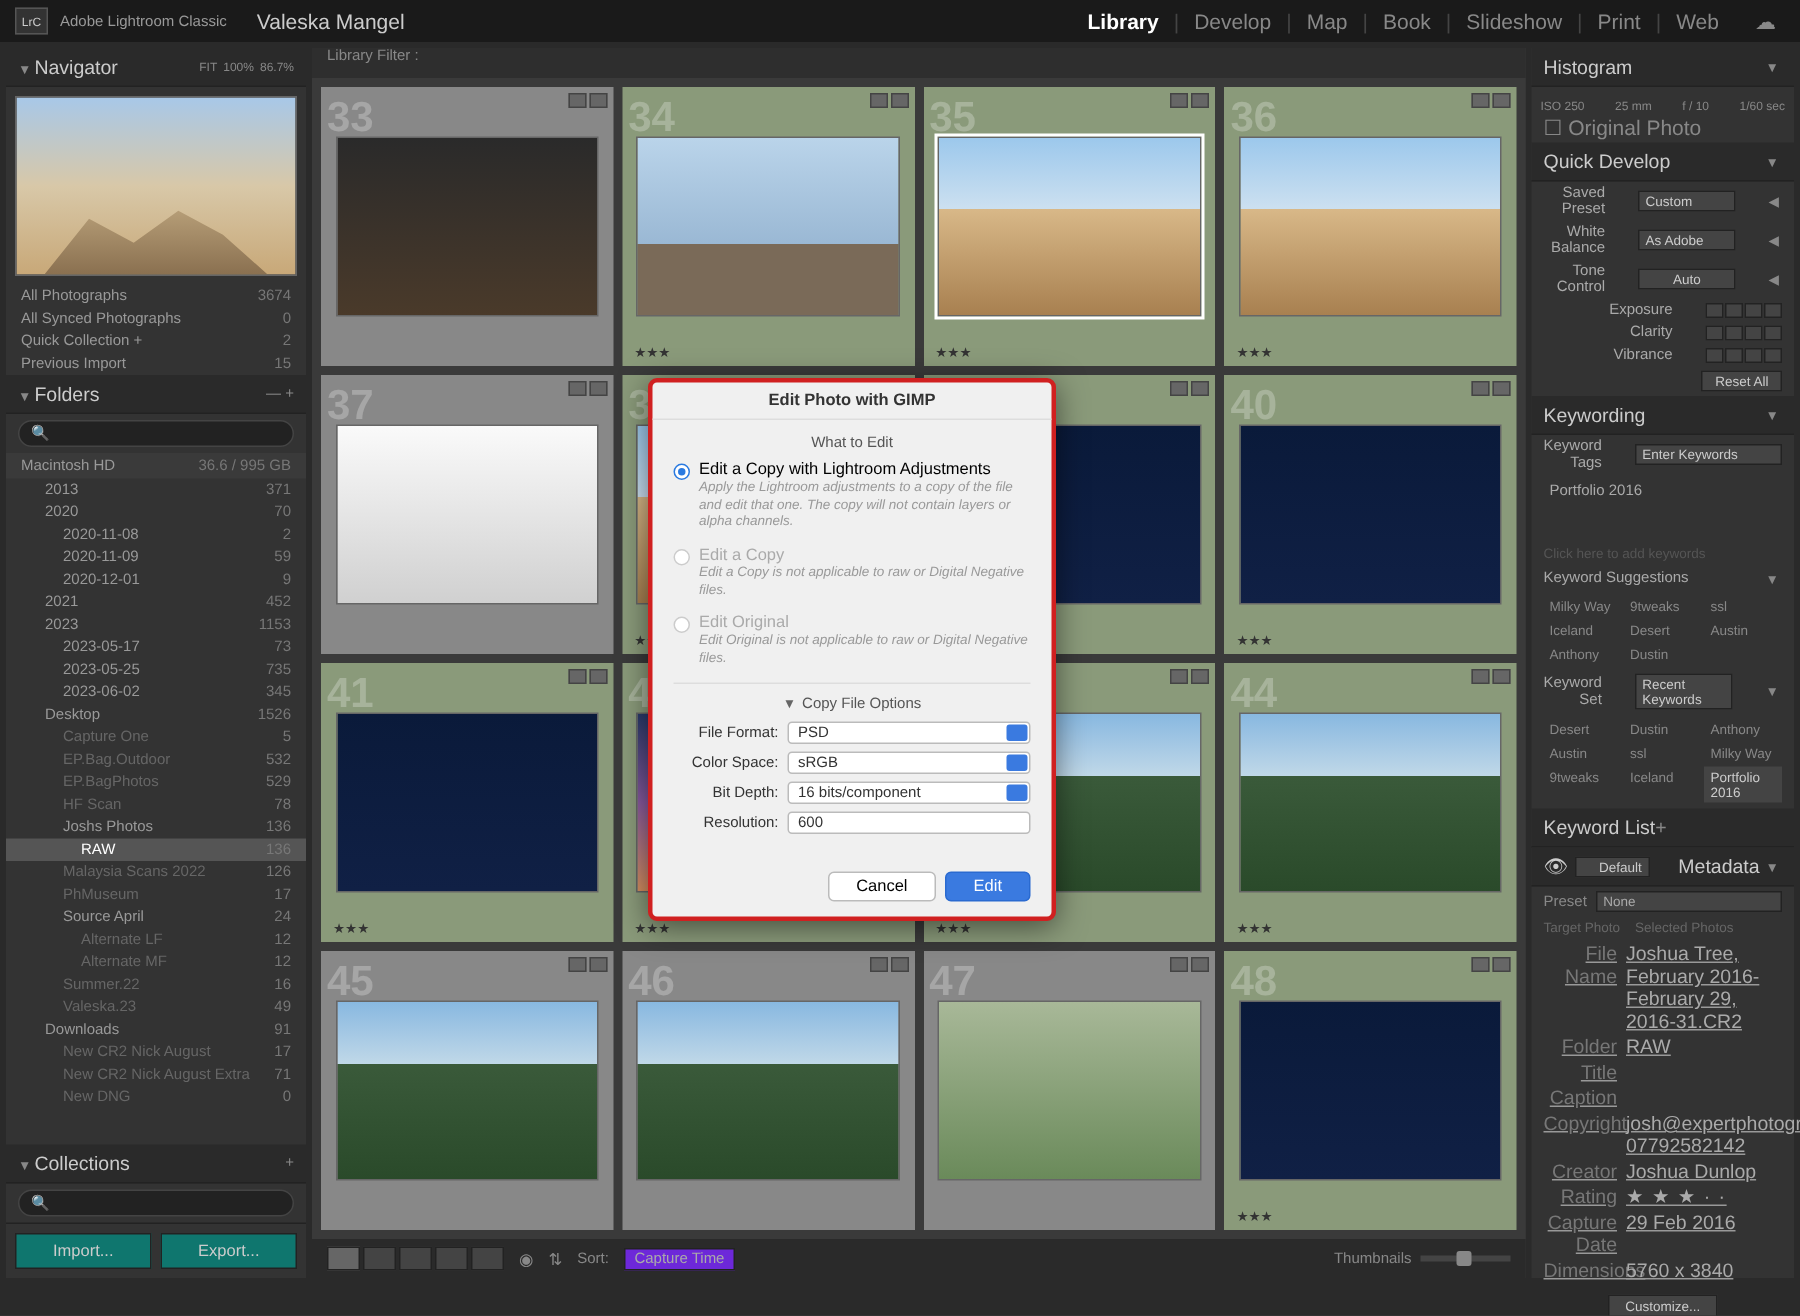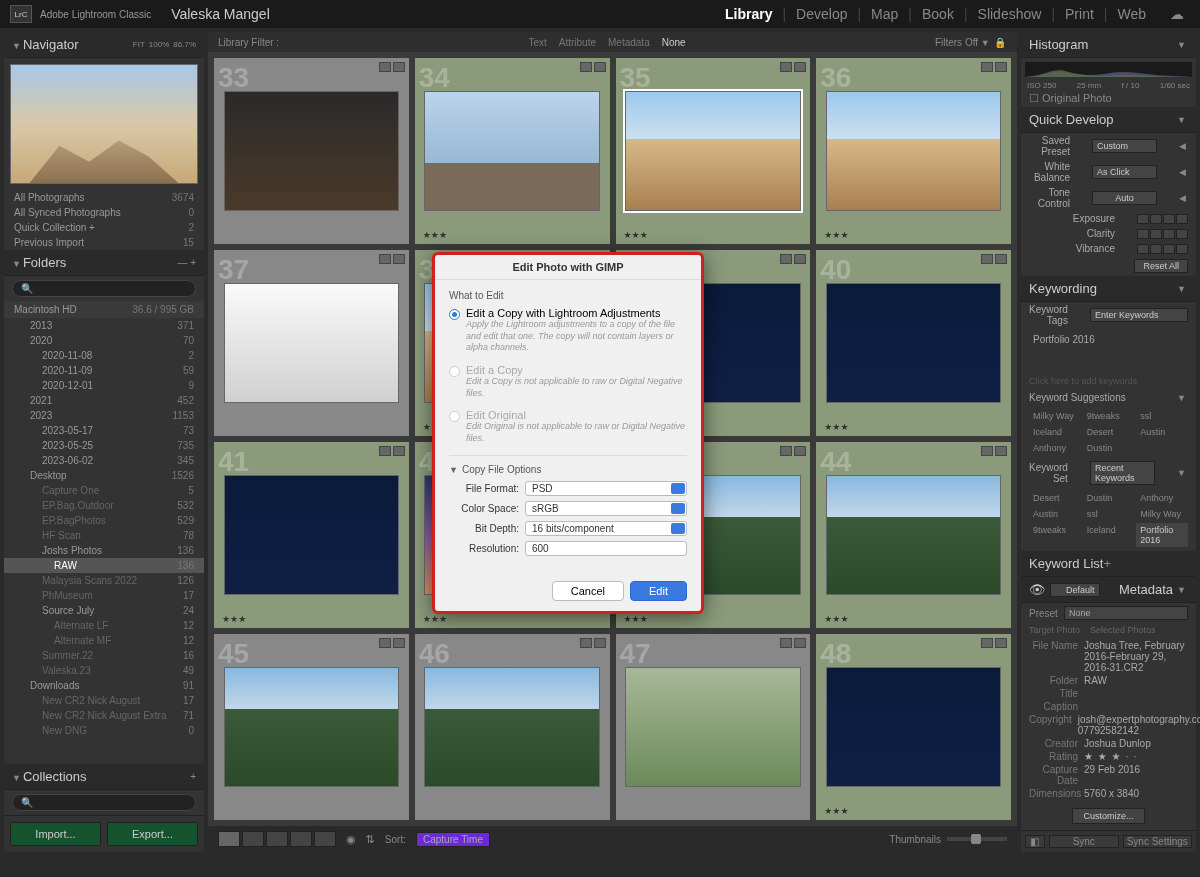--- a/index.html
+++ b/index.html
@@ -40,24 +40,24 @@
 .row.dim { color: #666; }
 .row .count { color: #777; font-size: 10px; }
 .row .indent1 { padding-left: 16px; }
 .row .indent2 { padding-left: 28px; }
 .row .indent3 { padding-left: 40px; }
 .folder-list { flex: 1; overflow: hidden; }
 .folder-filter { margin: 4px 8px; background: #222; border-radius: 10px; padding: 2px 8px; font-size: 10px; color: #666; border: 1px solid #444; }
 
 
 .left-footer { display: flex; gap: 6px; padding: 6px; border-top: 1px solid #222; }
-.left-footer button { flex: 1; background: #14532d; border: 1px solid #222; color: #ccc; padding: 5px; font-size: 11px; cursor: pointer; }
-
-
-.filter-bar { height: 20px; background: #2e2e2e; display: flex; align-items: center; padding: 0 10px; font-size: 10px; color: #888; gap: 10px; justify-content: space-between; }
+.left-footer button { flex: 1; background: #0f766e; border: 1px solid #222; color: #ccc; padding: 5px; font-size: 11px; cursor: pointer; }
+
+
+.filter-bar { height: 20px; background: #2e2e2e; display: flex; align-items: flex-start; padding: 0 10px; font-size: 10px; color: #888; gap: 10px; justify-content: space-between; flex-direction: column; }
 .filter-mid span { margin: 0 6px; color: #777; }
 .filter-mid span.active { color: #ccc; }
 
 
 .grid { flex: 1; background: #3a3a3a; display: grid; grid-template-columns: repeat(4, 1fr); grid-template-rows: repeat(4, 1fr); gap: 6px; padding: 6px; position: relative; }
 .cell { background: #888; position: relative; display: flex; align-items: center; justify-content: center; }
 .cell.green { background: #8a9a7a; }
 .cell .num { position: absolute; top: 4px; left: 4px; font-size: 28px; color: rgba(255,255,255,0.25); font-weight: bold; }
 .cell .thumb { width: 90%; height: 65%; background: #555; background-size: cover; border: 1px solid #666; }
 .cell .stars { position: absolute; bottom: 4px; left: 8px; font-size: 9px; color: #333; }
@@ -98,37 +98,37 @@
 .sg { width: 12px; height: 10px; background: #444; border: 1px solid #222; }
 .reset-btn { background: #444; border: 1px solid #222; color: #ccc; padding: 1px 8px; font-size: 9px; margin: 3px 8px 3px auto; display: block; }
 .kw-box { margin: 2px 8px; padding: 4px; color: #aaa; font-size: 10px; min-height: 40px; }
 .kw-hint { color: #555; font-size: 9px; padding: 4px 8px; }
 .kw-sugg { display: grid; grid-template-columns: 1fr 1fr 1fr; gap: 2px; padding: 4px 8px; font-size: 9px; color: #888; }
 .kw-sugg div { padding: 2px 4px; }
 .kw-sugg .hl { background: #444; color: #ccc; }
 .meta-sel { margin: 3px 8px; display: flex; align-items: center; gap: 6px; }
 .meta-sel label { font-size: 10px; color: #888; }
 .meta-drop { flex: 1; background: #444; border: 1px solid #222; color: #aaa; font-size: 9px; padding: 1px 4px; }
-.meta-grid { padding: 2px 8px; font-size: 10px; color: #999; }
+.meta-grid { padding: 2px 8px; font-size: 13px; color: #999; text-decoration: underline; }
 .meta-grid .mrow { display: flex; padding: 1px 0; }
 .meta-grid .mlab { width: 55px; text-align: right; padding-right: 6px; color: #777; }
 .meta-grid .mval { flex: 1; color: #aaa; }
 .rating { color: #ccc; letter-spacing: 1px; }
 .customize-btn { background: #444; border: 1px solid #222; color: #ccc; padding: 2px 10px; font-size: 9px; margin: 6px auto; display: block; }
 
 
 .sync-footer { display: flex; gap: 4px; padding: 4px; height: 28px; border-top: 1px solid #222; }
 .sync-footer button { flex: 1; background: #3a3a3a; border: 1px solid #222; color: #888; font-size: 10px; cursor: pointer; }
 .sync-footer .sync-toggle { flex: 0 0 20px; }
 
 
 .dialog-wrap { position: absolute; top: 252px; left: 432px; width: 272px; background: #f0f0f0; border: 3px solid #d02020; border-radius: 6px; box-shadow: 0 4px 20px rgba(0,0,0,0.5); color: #333; font-size: 11px; }
 .dialog-title { text-align: center; padding: 6px; font-weight: 600; font-size: 11px; color: #333; border-bottom: 1px solid #ddd; }
 .dialog-body { padding: 10px 14px; }
-.sect-label { font-size: 10px; color: #555; margin-bottom: 6px; }
+.sect-label { font-size: 10px; color: #555; margin-bottom: 6px; text-align: center; }
 .radio-opt { display: flex; align-items: flex-start; gap: 6px; margin-bottom: 10px; }
 .radio { width: 11px; height: 11px; border-radius: 50%; border: 1px solid #888; background: #fff; margin-top: 2px; flex-shrink: 0; position: relative; }
 .radio.checked { border-color: #2a7ae0; }
 .radio.checked::after { content: ""; position: absolute; inset: 2px; background: #2a7ae0; border-radius: 50%; }
 .radio.disabled { border-color: #ccc; }
 .opt-text .opt-label { font-size: 11px; color: #000; }
 .opt-text .opt-desc { font-size: 9px; color: #999; font-style: italic; line-height: 1.3; }
 .radio-opt.disabled .opt-label { color: #aaa; }
 .copy-opts { border-top: 1px solid #ddd; padding-top: 8px; }
 .copy-opts .tri-toggle { font-size: 9px; color: #666; margin-right: 4px; }
@@ -281,21 +281,21 @@
         </div>
         <div class="row dim">
           <span class="indent2">Malaysia Scans 2022</span>
           <span class="count">126</span>
         </div>
         <div class="row dim">
           <span class="indent2">PhMuseum</span>
           <span class="count">17</span>
         </div>
         <div class="row">
-          <span class="indent2">Source July</span>
+          <span class="indent2">Source April</span>
           <span class="count">24</span>
         </div>
         <div class="row dim">
           <span class="indent3">Alternate LF</span>
           <span class="count">12</span>
         </div>
         <div class="row dim">
           <span class="indent3">Alternate MF</span>
           <span class="count">12</span>
         </div>
@@ -522,35 +522,35 @@
         <path d="M0,40 C14,38 20,18 24,24 C34,37 44,39 54,36 C64,32 74,38 84,39 C94,40 98,40 100,40 Z" fill="#4a7a4a" opacity="0.6"></path>
       </svg>
     </div>
     <div class="histo-info" id="histo-info">
         <span>ISO 250</span>
         <span>25 mm</span>
         <span>f / 10</span>
         <span>1/60 sec</span>
       </div>
     <div class="row" style="padding:2px 8px;">
-        <span style="font-size:11px;color:#888;">☐ <span>Original Photo</span></span>
+        <span style="font-size:14px;color:#888;">☐ <span>Original Photo</span></span>
       </div>
 
     <div class="sect sect-right">
         <span class="tri">▼</span>
         <span>Quick Develop</span>
       </div>
     <div class="qd-row">
         <label>Saved Preset</label>
         <span class="qd-drop">Custom</span>
         <span class="tri">◀</span>
       </div>
     <div class="qd-row">
         <label>White Balance</label>
-        <span class="qd-drop">As Click</span>
+        <span class="qd-drop">As Adobe</span>
         <span class="tri">◀</span>
       </div>
     <div class="qd-row">
         <label>Tone Control</label>
         <span class="qd-btn">Auto</span>
         <span class="tri">◀</span>
       </div>
     <div class="qd-row">
         <label>Exposure</label>
         <div class="slider-group">

